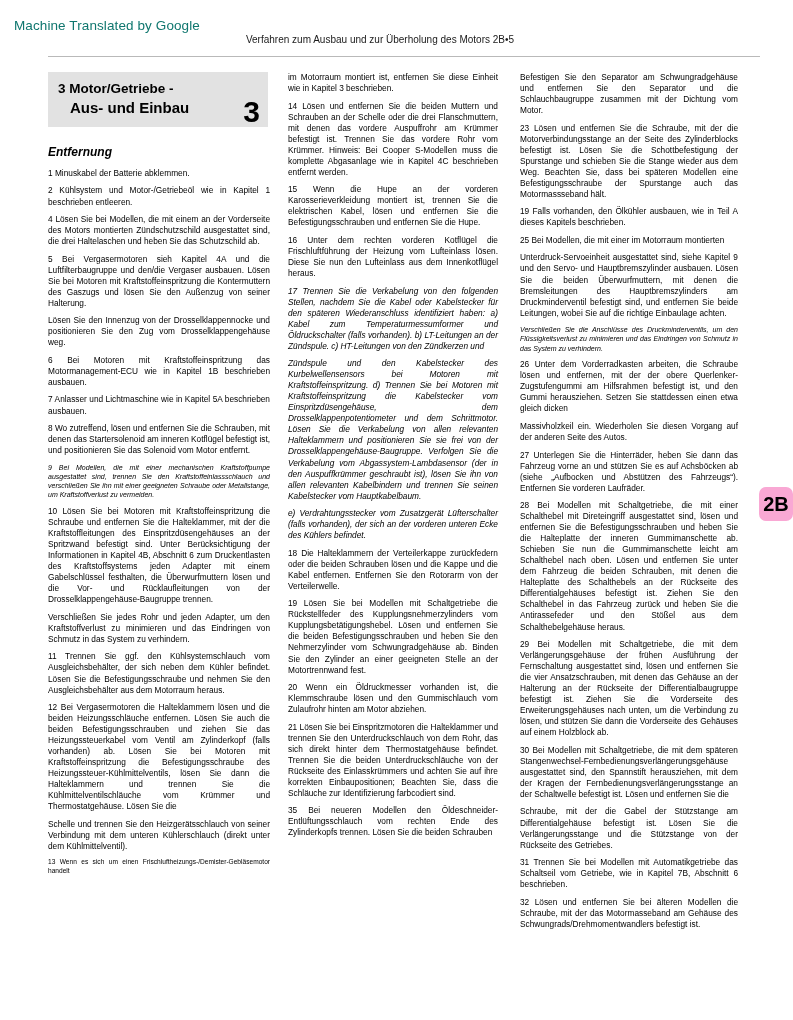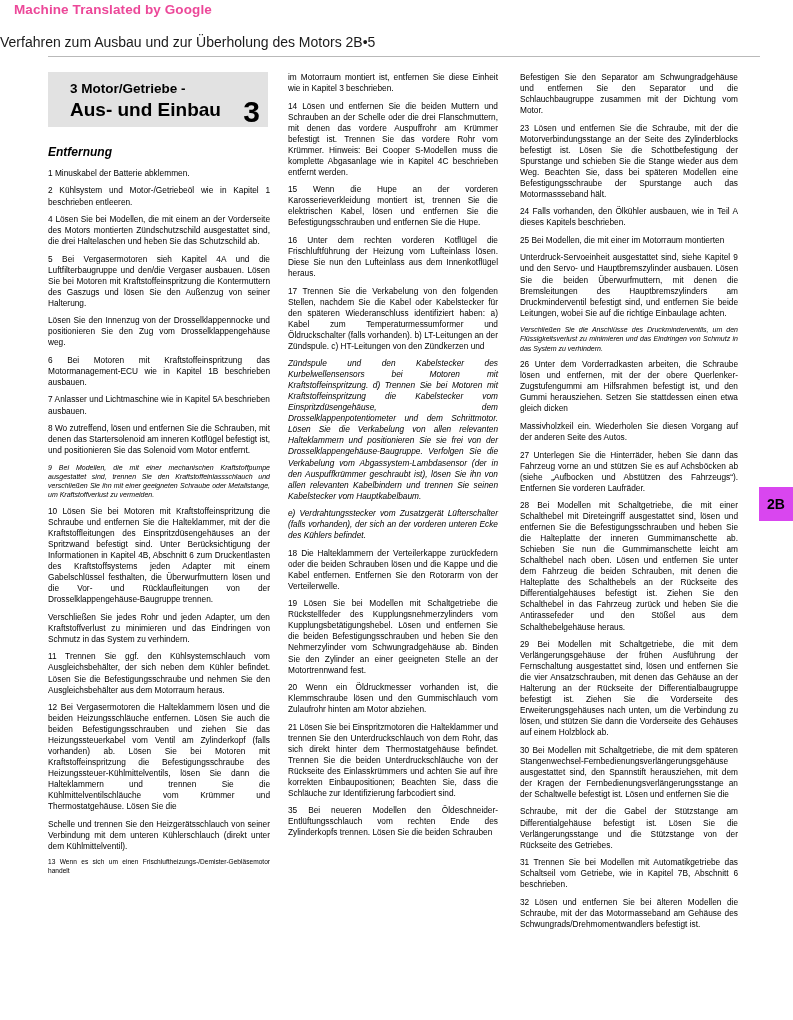--- a/index.html
+++ b/index.html
@@ -24,34 +24,34 @@
   .translate-banner {
     position: absolute;
     top: 0; left: 0;
     width: 793px;
     height: 26px;
     background: #ffffff;
   }
   .translate-banner .label {
     position: absolute;
     left: 14px;
-    top: 2px;
+    top: 18px;
     font-size: 13.5px;
-    font-weight: bold;
-    color: #ec4899;
+    font-weight: normal;
+    color: #0f766e;
     letter-spacing: 0.1px;
   }
   
   .running-head {
     position: absolute;
     top: 34px;
     left: 0;
     width: 760px;
-    text-align: left;
-    font-size: 14px;
+    text-align: center;
+    font-size: 10px;
     color: #1a1a1a;
   }
   .head-rule {
     position: absolute;
     top: 56px;
     left: 48px;
     width: 712px;
     height: 1px;
     background: #b9b9b9;
   }
@@ -63,50 +63,50 @@
     width: 220px;
     height: 55px;
     background: #e2e2e2;
   }
   .title-block .t1 {
     position: absolute;
     left: 10px;
     top: 9px;
     font-size: 13.5px;
     font-weight: bold;
-    margin-left: 12px;
   }
   .title-block .t2 {
     position: absolute;
     left: 22px;
     top: 27px;
-    font-size: 19px;
+    font-size: 15px;
     font-weight: bold;
   }
   .title-block .chapnum {
     position: absolute;
     right: 8px;
     bottom: 0px;
     font-size: 30px;
     font-weight: bold;
     line-height: 1;
   }
   
   .side-tab {
     position: absolute;
     right: 0;
     top: 487px;
     width: 34px;
     height: 34px;
-    background: #d946ef;
+    background: #f9a8d4;
     display: flex;
     align-items: center;
     justify-content: center;
-    font-size: 14px;
-    font-weight: bold;
+    font-size: 20px;
+    font-weight: bold;
+    border-radius: 7px;
   }
   
   .col {
     position: absolute;
     top: 72px;
     font-size: 8.3px;
     line-height: 1.33;
     text-align: justify;
     color: #000;
   }
@@ -116,21 +116,21 @@
   #col1 { left: 48px;  width: 222px; top: 145px; }
   #col2 { left: 288px; width: 210px; }
   #col3 { left: 520px; width: 218px; }
 
   .sec-head {
     font-style: italic;
     font-weight: bold;
     font-size: 12px;
     margin-bottom: 7px;
   }
-  .ital { }
+  .ital { font-style: italic; }
   .small-note {
     font-size: 7px;
     line-height: 1.32;
     font-style: italic;
     margin-bottom: 7px;
   }
   .foot-note {
     font-size: 6.6px;
     line-height: 1.3;
     margin-top: 2px;
@@ -196,21 +196,21 @@
     <p>18 Die Halteklammern der Verteilerkappe zurückfedern oder die beiden Schrauben lösen und die Kappe und die Kabel entfernen. Entfernen Sie den Rotorarm von der Verteilerwelle.</p>
     <p>19 Lösen Sie bei Modellen mit Schaltgetriebe die Rückstellfeder des Kupplungsnehmerzylinders vom Kupplungsbetätigungshebel. Lösen und entfernen Sie die beiden Befestigungsschrauben und heben Sie den Nehmerzylinder vom Schwungradgehäuse ab. Binden Sie den Zylinder an einer geeigneten Stelle an der Motortrennwand fest.</p>
     <p>20 Wenn ein Öldruckmesser vorhanden ist, die Klemmschraube lösen und den Gummischlauch vom Zulaufrohr hinten am Motor abziehen.</p>
     <p>21 Lösen Sie bei Einspritzmotoren die Halteklammer und trennen Sie den Unterdruckschlauch von dem Rohr, das sich direkt hinter dem Thermostatgehäuse befindet. Trennen Sie die beiden Unterdruckschläuche von der Rückseite des Einlasskrümmers und achten Sie auf ihre korrekten Einbaupositionen; Beachten Sie, dass die Schläuche zur Identifizierung farbcodiert sind.</p>
     <p>35 Bei neueren Modellen den Öldeschneider-Entlüftungsschlauch vom rechten Ende des Zylinderkopfs trennen. Lösen Sie die beiden Schrauben</p>
   </div>
 
   <div class="col" id="col3">
     <p>Befestigen Sie den Separator am Schwungradgehäuse und entfernen Sie den Separator und die Schlauchbaugruppe zusammen mit der Dichtung vom Motor.</p>
     <p>23 Lösen und entfernen Sie die Schraube, mit der die Motorverbindungsstange an der Seite des Zylinderblocks befestigt ist. Lösen Sie die Schottbefestigung der Spurstange und schieben Sie die Stange wieder aus dem Weg. Beachten Sie, dass bei späteren Modellen eine Befestigungsschraube der Spurstange auch das Motormassseband hält.</p>
-    <p>24 Falls vorhanden, den Ölkühler ausbauen, wie in Teil A dieses Kapitels beschrieben.</p>
+    <p>19 Falls vorhanden, den Ölkühler ausbauen, wie in Teil A dieses Kapitels beschrieben.</p>
     <p>25 Bei Modellen, die mit einer im Motorraum montierten</p>
     <p>Unterdruck-Servoeinheit ausgestattet sind, siehe Kapitel 9 und den Servo- und Hauptbremszylinder ausbauen. Lösen Sie die beiden Überwurfmuttern, mit denen die Bremsleitungen des Hauptbremszylinders am Druckminderventil befestigt sind, und entfernen Sie beide Leitungen, wobei Sie auf die richtige Einbaulage achten.</p>
     <p class="small-note">Verschließen Sie die Anschlüsse des Druckminderventils, um den Flüssigkeitsverlust zu minimieren und das Eindringen von Schmutz in das System zu verhindern.</p>
     <p>26 Unter dem Vorderradkasten arbeiten, die Schraube lösen und entfernen, mit der der obere Querlenker-Zugstufengummi am Hilfsrahmen befestigt ist, und den Gummi herausziehen. Setzen Sie stattdessen einen etwa gleich dicken</p>
     <p>Massivholzkeil ein. Wiederholen Sie diesen Vorgang auf der anderen Seite des Autos.</p>
     <p>27 Unterlegen Sie die Hinterräder, heben Sie dann das Fahrzeug vorne an und stützen Sie es auf Achsböcken ab (siehe „Aufbocken und Abstützen des Fahrzeugs“). Entfernen Sie vorderen Laufräder.</p>
     <p>28 Bei Modellen mit Schaltgetriebe, die mit einer Schalthebel mit Direteingriff ausgestattet sind, lösen und entfernen Sie die Befestigungsschrauben und heben Sie die Halteplatte der inneren Gummimanschette ab. Schieben Sie nun die Gummimanschette leicht am Schalthebel nach oben. Lösen und entfernen Sie unter dem Fahrzeug die beiden Schrauben, mit denen die Halteplatte des Schalthebels an der Rückseite des Differentialgehäuses befestigt ist. Ziehen Sie den Schalthebel in das Fahrzeug zurück und heben Sie die Antirassefeder und den Stößel aus dem Schalthebelgehäuse heraus.</p>
     <p>29 Bei Modellen mit Schaltgetriebe, die mit dem Verlängerungsgehäuse der frühen Ausführung der Fernschaltung ausgestattet sind, lösen und entfernen Sie die vier Ansatzschrauben, mit denen das Gehäuse an der Halterung an der Rückseite der Differentialbaugruppe befestigt ist. Ziehen Sie die Vorderseite des Erweiterungsgehäuses nach unten, um die Verbindung zu lösen, und stützen Sie dann die Vorderseite des Gehäuses auf einem Holzblock ab.</p>
     <p>30 Bei Modellen mit Schaltgetriebe, die mit dem späteren Stangenwechsel-Fernbedienungsverlängerungsgehäuse ausgestattet sind, den Spannstift herausziehen, mit dem der Kragen der Fernbedienungsverlängerungsstange an der Schaltwelle befestigt ist. Lösen und entfernen Sie die</p>
     <p>Schraube, mit der die Gabel der Stützstange am Differentialgehäuse befestigt ist. Lösen Sie die Verlängerungsstange und die Stützstange von der Rückseite des Getriebes.</p>

